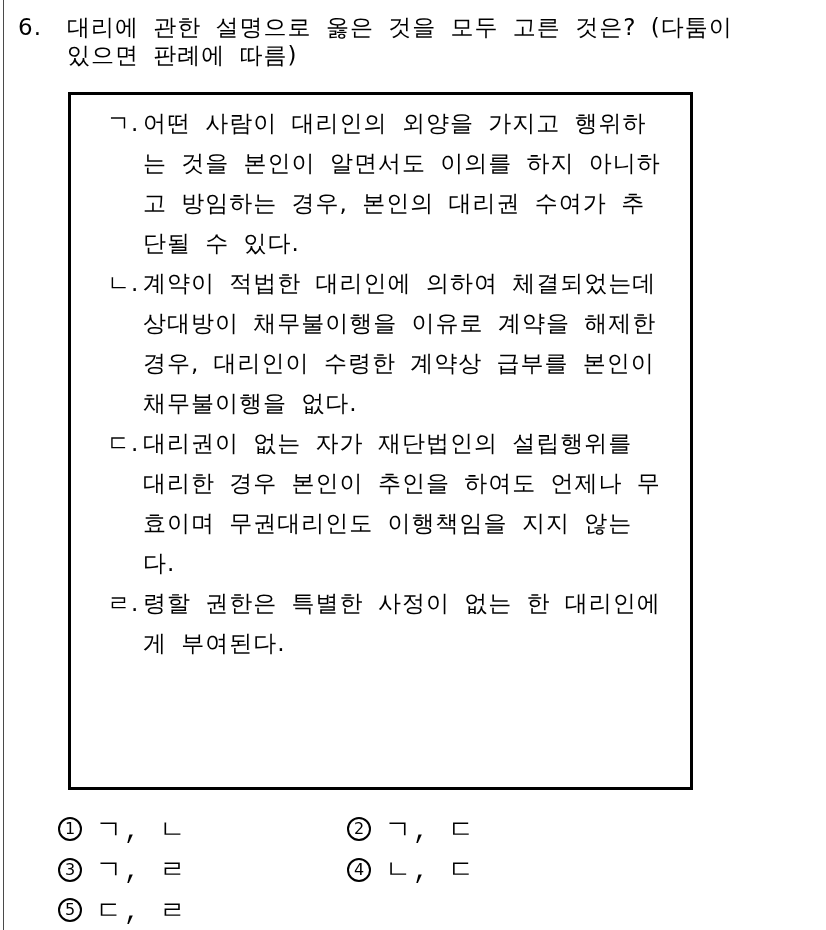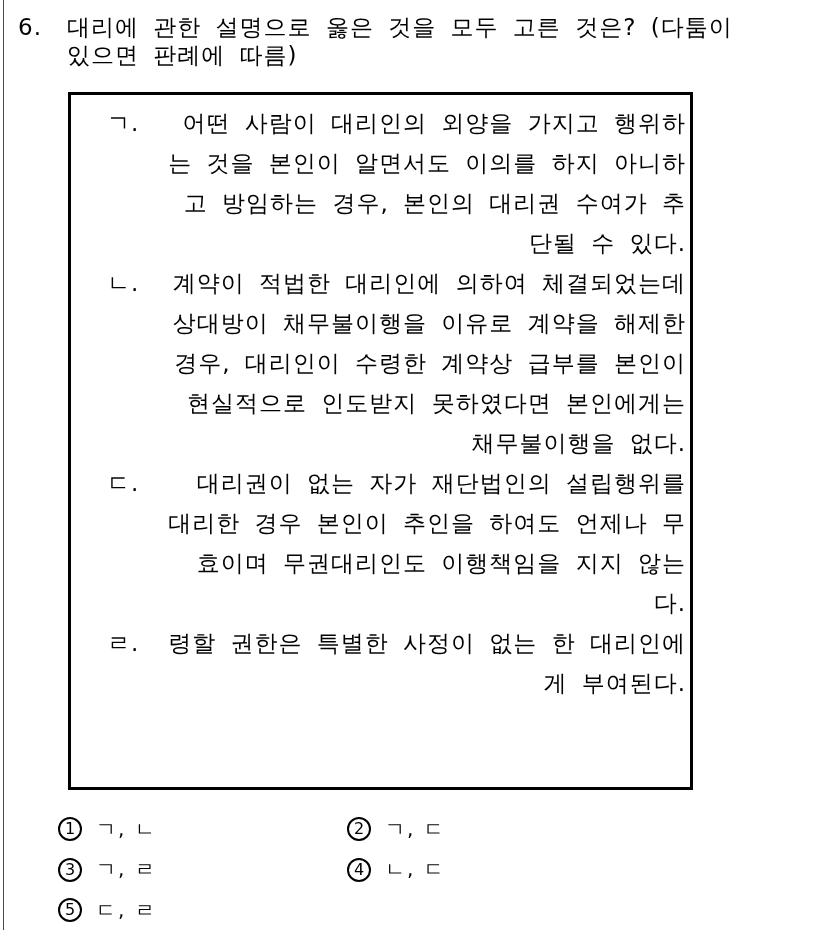--- a/index.html
+++ b/index.html
@@ -35,42 +35,43 @@
     border:3px solid #000000;
     padding:8px 4px 0 36px;
     background:#ffffff;
   }
   .item { display:flex; }
   .marker {
     flex:0 0 36px;
     font-size:23px; line-height:40px;
     letter-spacing:1px;
   }
-  .lines { flex:1 1 auto;text-align:right; }
+  .lines { flex:1 1 auto; }
   .bline {
     font-size:23px; line-height:40px;
     letter-spacing:1px; word-spacing:6px;
     white-space:nowrap;
   }
 
   .options { position:absolute; left:58px; top:809px; width:660px; }
   .opt-row { display:flex; align-items:center; height:40.5px; }
   .opt { display:flex; align-items:center; width:289px; cursor:default; }
   .opt.last { width:auto; }
   .circle {
     flex:0 0 24px;
     width:24px; height:24px;
     border:2px solid #000000; border-radius:50%;
     display:flex; align-items:center; justify-content:center;
     font-size:16px; line-height:1;
     margin-right:14px;
   }
   .opt-label {
-    font-size:20px; letter-spacing:2px;
+    font-size:26px; letter-spacing:2px;
     white-space:nowrap;
+    font-family:Liberation Mono, monospace;
   }
 </style>
 </head>
 <body>
 
 <div class="page">
 
   <div class="col-divider"></div>
 
   <div class="question">
@@ -92,21 +93,20 @@
         <div class="bline">단될 수 있다.</div>
       </div>
     </div>
 
     <div class="item">
       <span class="marker">ㄴ.</span>
       <div class="lines">
         <div class="bline">계약이 적법한 대리인에 의하여 체결되었는데</div>
         <div class="bline">상대방이 채무불이행을 이유로 계약을 해제한</div>
         <div class="bline">경우, 대리인이 수령한 계약상 급부를 본인이</div>
-        <div class="bline">현실적으로 인도받지 못하였다면 본인에게는</div>
         <div class="bline">채무불이행을 없다.</div>
       </div>
     </div>
 
     <div class="item">
       <span class="marker">ㄷ.</span>
       <div class="lines">
         <div class="bline">대리권이 없는 자가 재단법인의 설립행위를</div>
         <div class="bline">대리한 경우 본인이 추인을 하여도 언제나 무</div>
         <div class="bline">효이며 무권대리인도 이행책임을 지지 않는</div>

